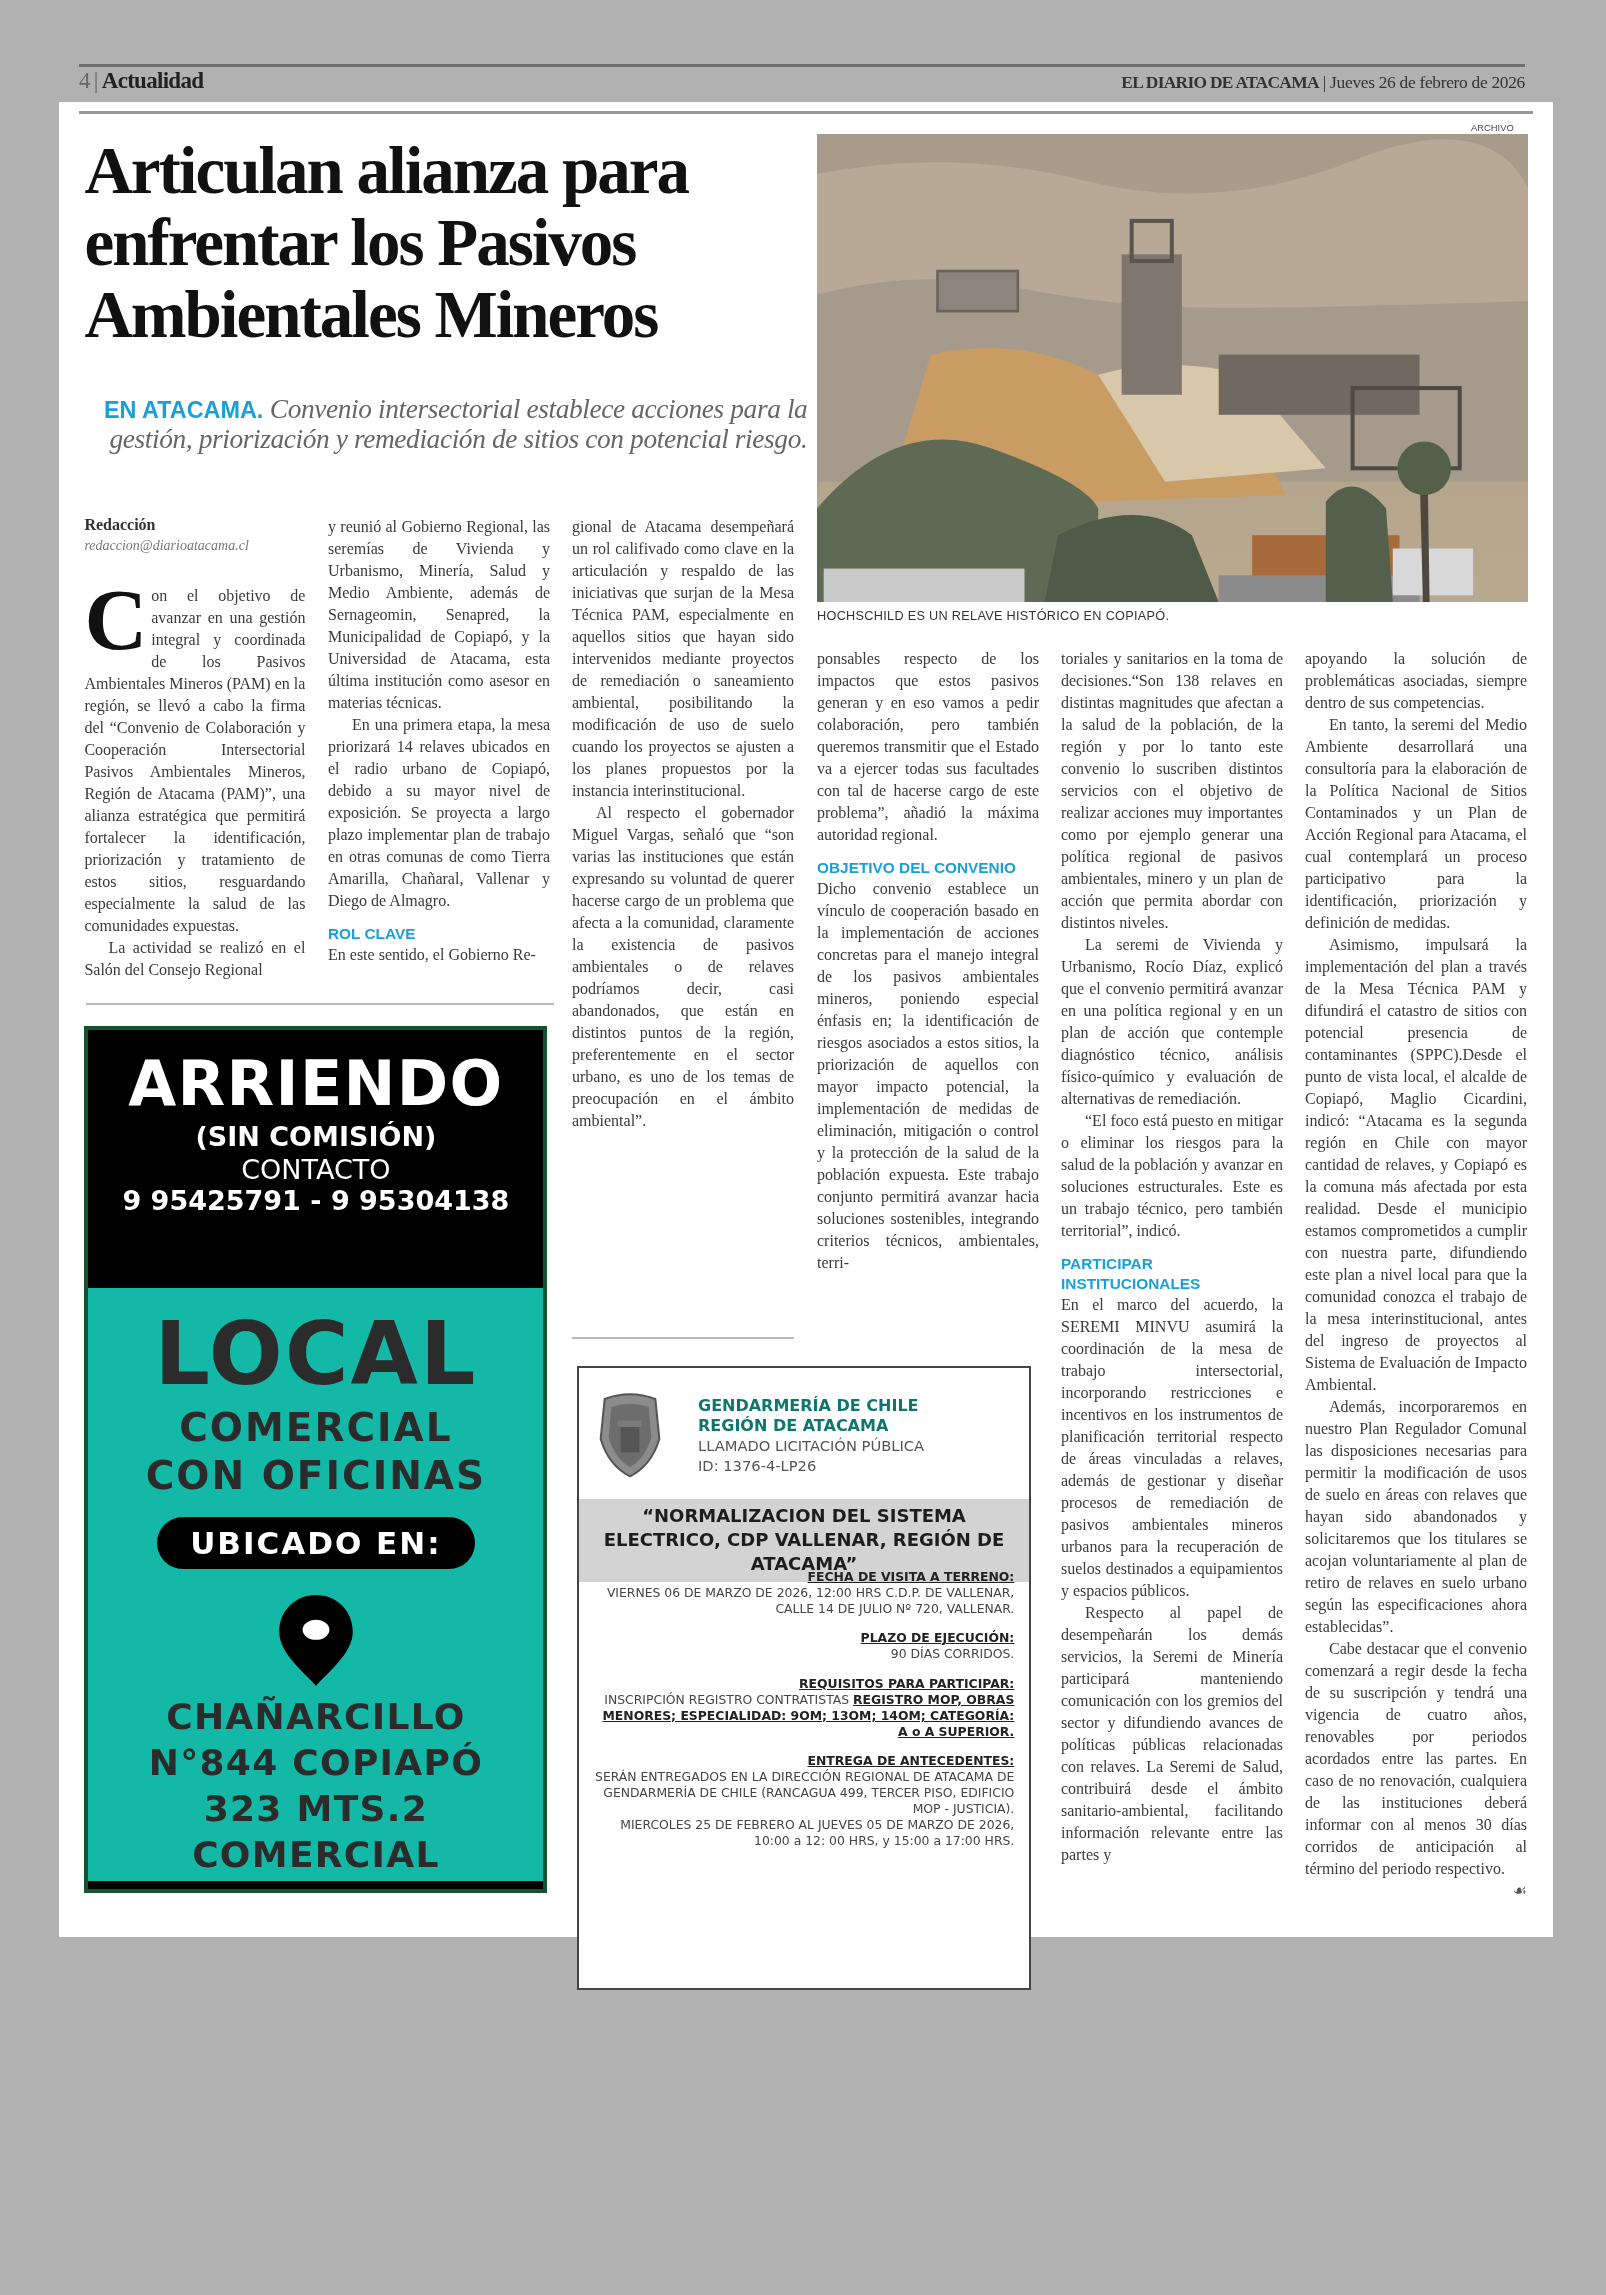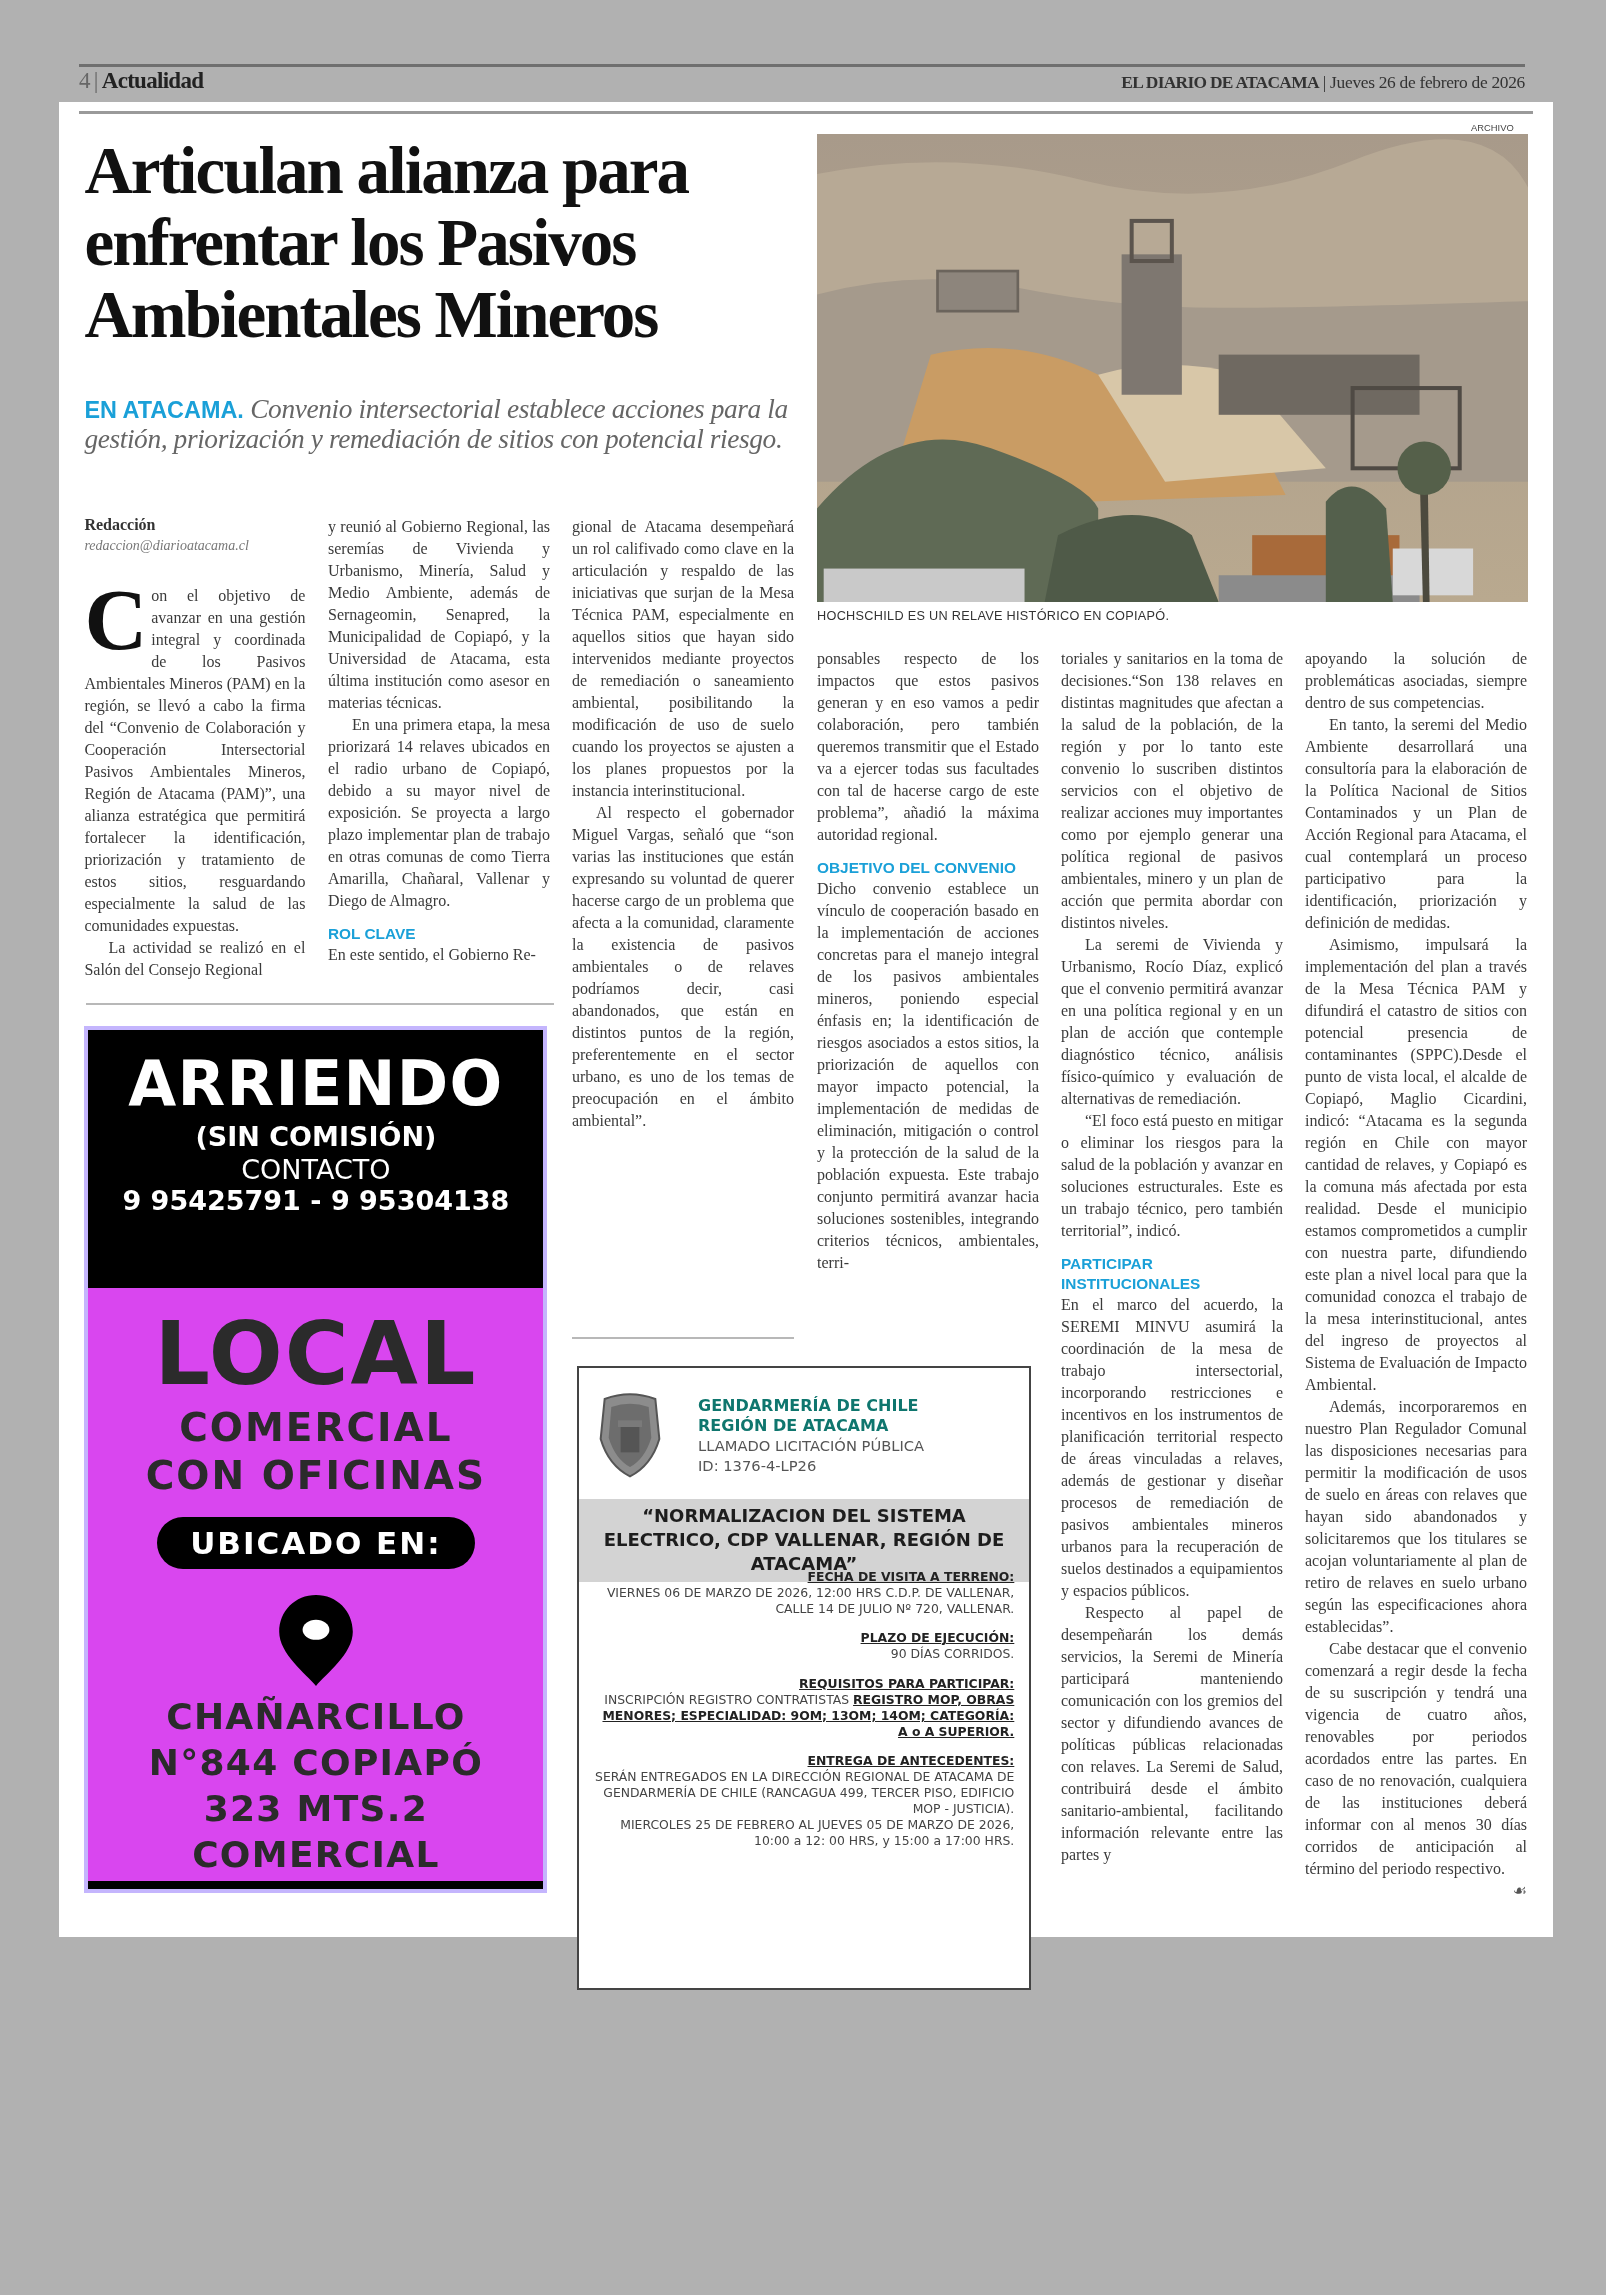--- a/index.html
+++ b/index.html
@@ -14,21 +14,21 @@
   .topbar .section .bar { color: #666; font-weight: normal; margin-right: 4px; }
   .topbar .dateline { position: absolute; right: 0; top: 8px; font-size: 17.4px; color: #333; letter-spacing: -0.3px; }
   .topbar .dateline .paper { font-weight: bold; letter-spacing: -0.7px; }
 
   
   .page { position: absolute; left: 59px; top: 102px; width: 1494px; height: 1835px; background: #ffffff; }
   .page .rule-top { position: absolute; left: 20px; right: 20px; top: 9.4px; height: 2.7px; background: #9a9a9a; }
 
   .headline { position: absolute; left: 25.4px; top: 32px; width: 750px; font-family: "Liberation Serif", serif; font-weight: bold; font-size: 67px; line-height: 72px; color: #111; letter-spacing: -2px; }
 
-  .deck { position: absolute; left: 25.4px; top: 293px; width: 723px; font-size: 27.4px; line-height: 29px; color: #666; font-style: italic; letter-spacing: -0.4px; }
+  .deck { position: absolute; left: 25.4px; top: 293px; width: 723px; font-size: 27.4px; line-height: 29px; color: #666; font-style: italic; letter-spacing: -0.4px; text-align: right; }
   .deck .kicker { font-family: "Liberation Sans", sans-serif; font-style: normal; font-weight: bold; color: #1aa0d8; font-size: 23.4px; letter-spacing: 0; }
 
   .photo-credit { position: absolute; left: 1412px; top: 20px; font-family: "Liberation Sans", sans-serif; font-size: 9.4px; color: #444; }
   .photo { position: absolute; left: 758px; top: 32px; width: 711px; height: 468px; overflow: hidden; background: #b7a890; }
   .photo svg { width: 100%; height: 100%; display: block; }
   .caption { position: absolute; left: 758px; top: 507px; font-family: "Liberation Sans", sans-serif; font-size: 12.7px; color: #333; letter-spacing: 0.3px; }
 
   .byline { position: absolute; left: 25.4px; top: 414px; width: 221px; }
   .byline .name { font-weight: bold; font-size: 16px; color: #333; }
   .byline .email { font-style: italic; font-size: 14px; color: #777; margin-top: 4px; }
@@ -44,21 +44,21 @@
   .c2 { left: 269px; top: 414px; width: 222px; }
   .c3 { left: 513px; top: 414px; width: 222px; }
   .c4 { left: 758px; top: 546px; width: 222px; }
   .c5 { left: 1002px; top: 546px; width: 222px; }
   .c6 { left: 1246px; top: 546px; width: 222px; }
 
   .sep-line { position: absolute; left: 27px; top: 901px; width: 468px; height: 2px; background: #b8b8b8; }
   .sep-line2 { position: absolute; left: 513px; top: 1235px; width: 222px; height: 2px; background: #b8b8b8; }
 
   
-  .ad-arriendo { position: absolute; left: 25.4px; top: 924px; width: 463px; height: 867px; border: 4px solid #c4b5fd; background: #d946ef; font-family: "DejaVu Sans", sans-serif; text-align: center; }
+  .ad-arriendo { position: absolute; left: 25.4px; top: 924px; width: 463px; height: 867px; border: 4px solid #14532d; background: #14b8a6; font-family: "DejaVu Sans", sans-serif; text-align: center; }
   .ad-arriendo .top { background: #000; color: #fff; height: 258px; padding-top: 19px; }
   .ad-arriendo .big { font-weight: bold; font-size: 62px; line-height: 70px; letter-spacing: 1.3px; }
   .ad-arriendo .sub { font-weight: bold; font-size: 27px; line-height: 35px; }
   .ad-arriendo .contact { font-size: 27px; line-height: 31px; }
   .ad-arriendo .phones { font-size: 27px; line-height: 31px; font-weight: bold; }
   .ad-arriendo .local { font-weight: bold; font-size: 87px; line-height: 100px; margin-top: 16px; letter-spacing: 2px; }
   .ad-arriendo .comercial { font-weight: bold; font-size: 39px; line-height: 48px; letter-spacing: 2px; }
   .ad-arriendo .pill { display: inline-block; margin-top: 17.4px; background: #000; color: #fff; border-radius: 27px; padding: 8px 33px; font-weight: bold; font-size: 31px; letter-spacing: 2px; text-align: right; }
   .ad-arriendo .pin { margin: 25.4px auto 8px auto; width: 74px; height: 91px; }
   .ad-arriendo .addr { font-weight: bold; font-size: 36px; line-height: 46px; letter-spacing: 1.3px; }

